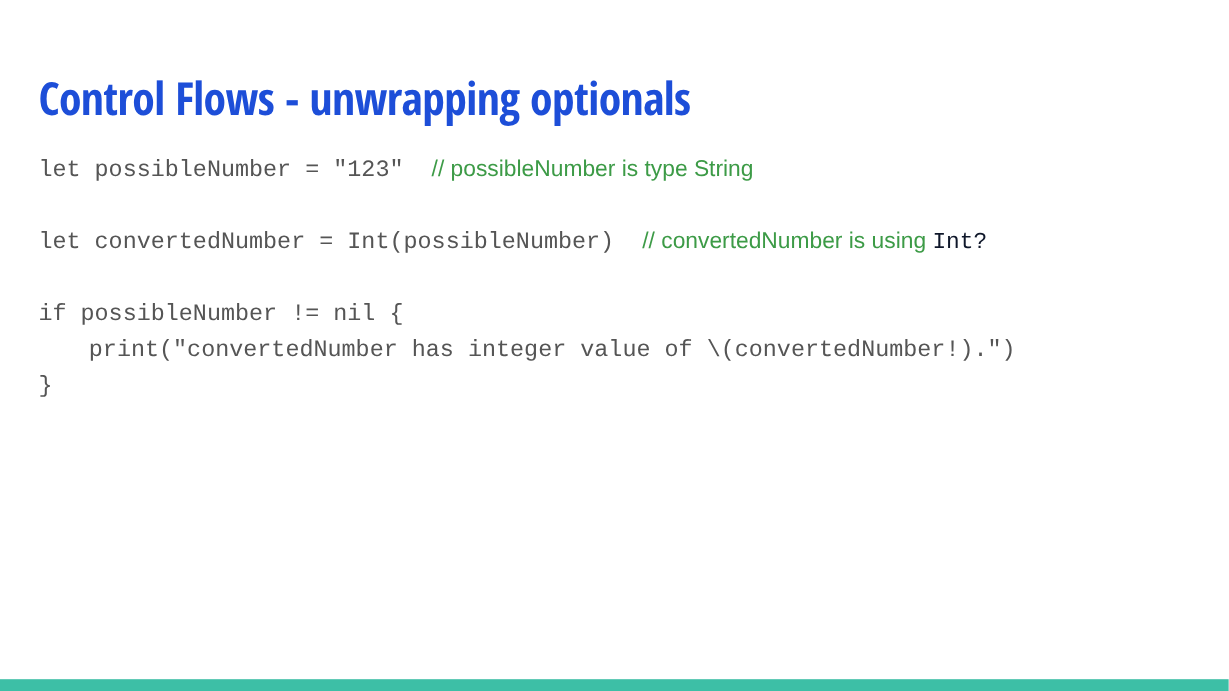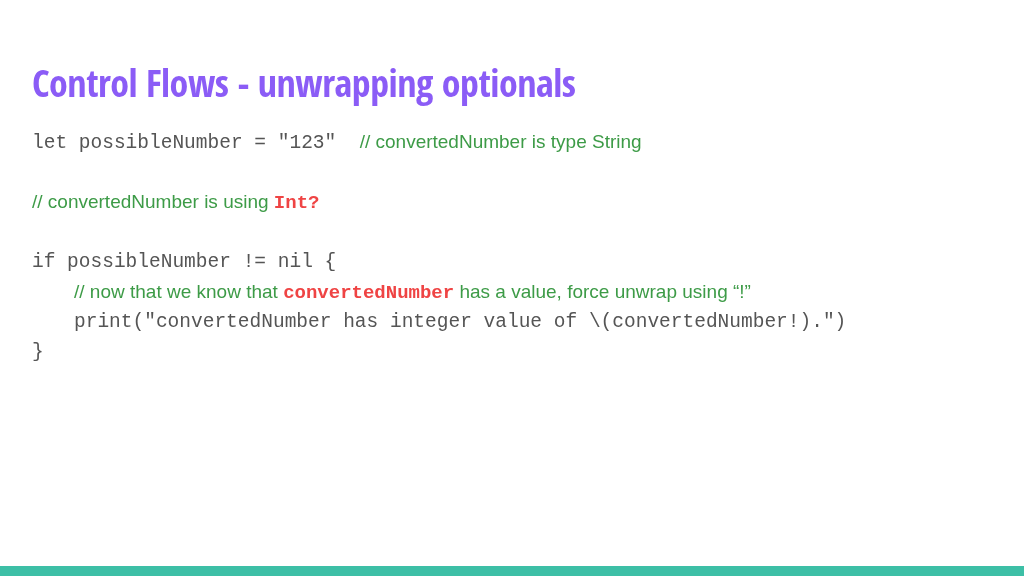--- a/index.html
+++ b/index.html
@@ -1,66 +1,61 @@
 <!DOCTYPE html>
 <html><head>
 <meta charset="utf-8">
 <style>
   * { margin: 0; padding: 0; box-sizing: border-box; }
   html, body { width: 1024px; height: 576px; background: #fff; font-family: "Segoe UI", "Helvetica Neue", Arial, sans-serif; }
   .slide { position: relative; width: 1024px; height: 576px; padding: 56px 32px 0 32px; }
   .title {
     font-size: 38px;
     font-weight: 700;
-    color: #8b5cf6;
+    color: #1d4ed8;
     letter-spacing: -0.5px;
     font-family: "Open Sans Condensed", "Arial Narrow", Arial, sans-serif;
     margin-bottom: 24px;
   }
   .code-block { font-family: Consolas, "Courier New", monospace; font-size: 19.5px; color: #555; line-height: 1.05; }
   .code-line { min-height: 30px; display: flex; align-items: baseline; flex-wrap: wrap; }
   .mono { font-family: Consolas, "Courier New", monospace; white-space: pre; color: #555; }
   .comment { font-family: "Segoe UI", "Helvetica Neue", Arial, sans-serif; color: #3d9b47; font-size: 19px; }
-  .comment .mono-in-comment { font-family: Consolas, "Courier New", monospace; color: #ef4444; font-weight: bold; }
+  .comment .mono-in-comment { font-family: Consolas, "Courier New", monospace; color: #0f172a; }
   .indent { width: 42px; display: inline-block; }
   .footer-bar { position: absolute; bottom: 0; left: 0; width: 1024px; height: 10px; background: #3dbfa6; }
 </style>
 </head>
 <body>
 
 <div class="slide">
   <h1 class="title">Control Flows - unwrapping optionals</h1>
 
   <div class="code-block">
 
     <div class="code-line">
       <span class="mono">let possibleNumber = "123"  </span>
-      <span class="comment">// convertedNumber is type String</span>
+      <span class="comment">// possibleNumber is type String</span>
     </div>
 
     <div class="code-line">&nbsp;</div>
 
     <div class="code-line">
+      <span class="mono">let convertedNumber = Int(possibleNumber)  </span>
       <span class="comment">
         <span>// convertedNumber is using </span><span class="mono-in-comment">Int?</span>
       </span>
     </div>
 
     <div class="code-line">&nbsp;</div>
 
     <div class="code-line">
       <span class="mono">if possibleNumber != nil {</span>
     </div>
 
-    <div class="code-line">
-      <span class="indent"></span>
-      <span class="comment">
-        <span>// now that we know that </span><span class="mono-in-comment">convertedNumber</span><span> has a value, force unwrap using </span><span>“!”</span>
-      </span>
-    </div>
 
     <div class="code-line">
       <span class="indent"></span>
       <span class="mono">print("convertedNumber has integer value of \(convertedNumber!).")</span>
     </div>
 
     <div class="code-line">
       <span class="mono">}</span>
     </div>
 

